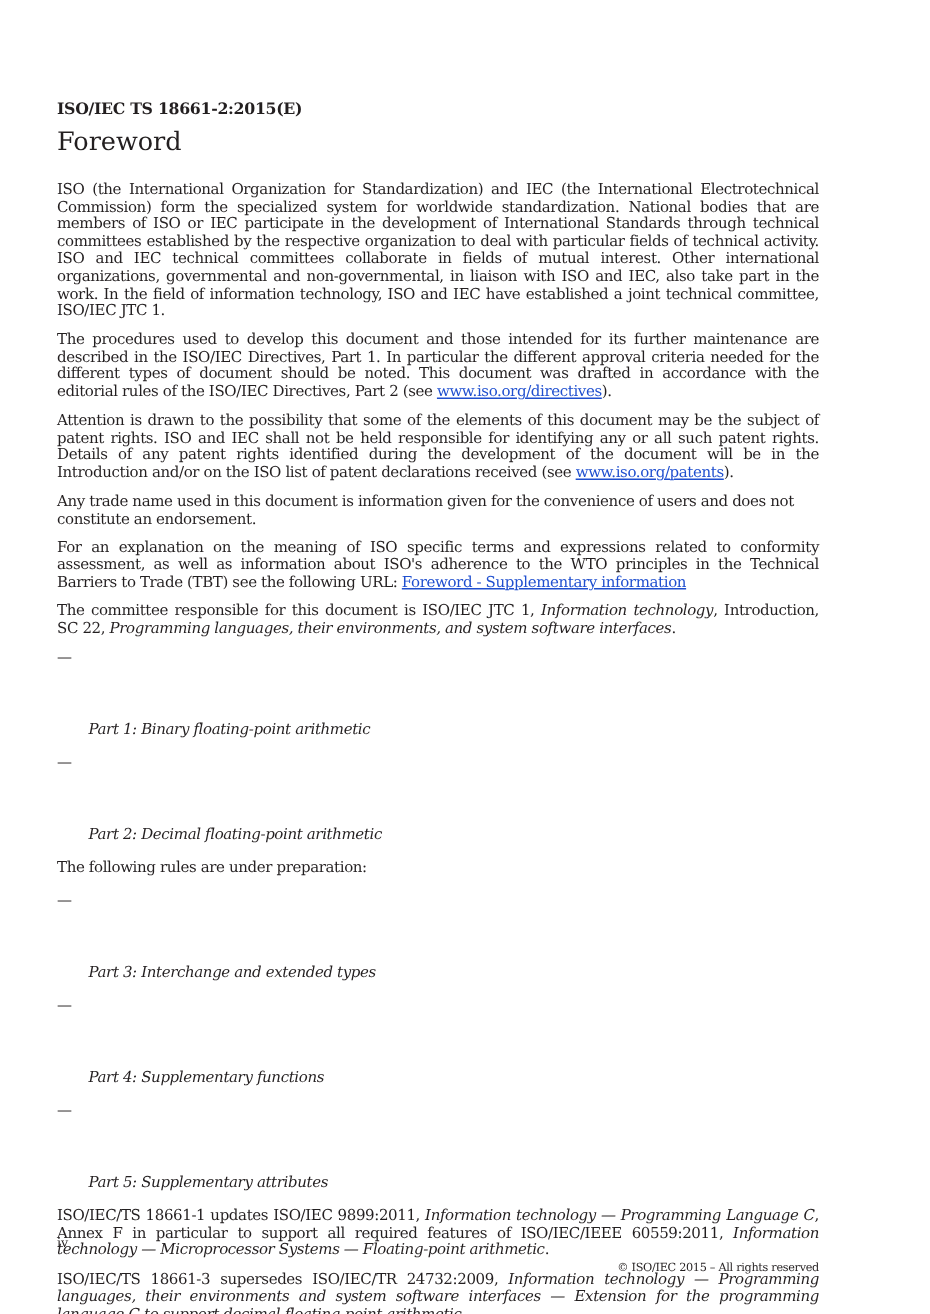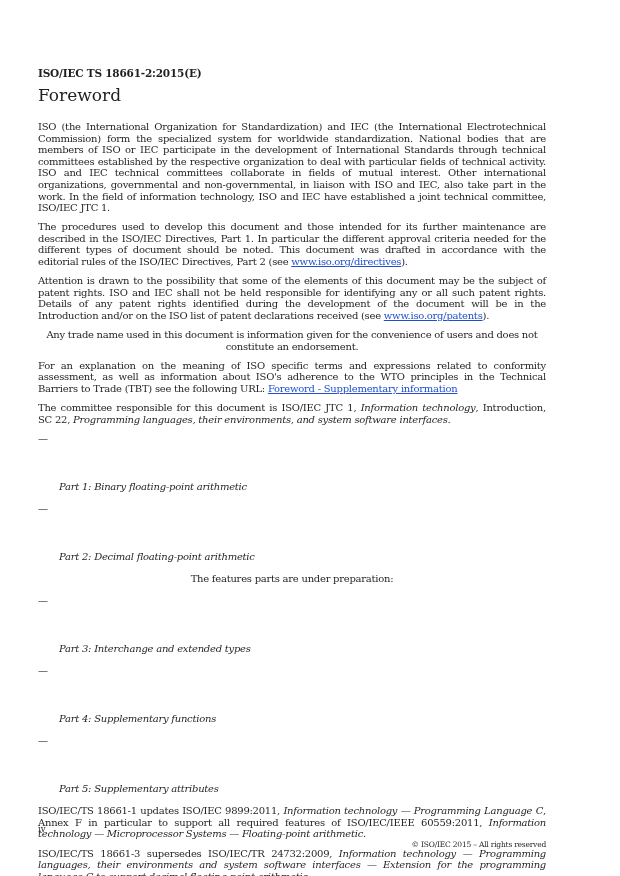--- a/index.html
+++ b/index.html
@@ -15,21 +15,21 @@
     }
     .title {
       position: absolute; top: 85px; left: 0;
       font-weight: normal; font-size: 17px; margin: 0;
     }
     .body {
       position: absolute; top: 121px; left: 0; width: 508px;
       font-size: 10px; line-height: 11.6px; letter-spacing: -0.25px;
     }
     .body p { margin: 0 0 7.5px 0; text-align: justify; }
-    .body p.nojust { text-align: center; }
+    .body p.nojust { text-align: left; }
     .body a { color: #1f4fcf; text-decoration: underline; }
     .body i { }
     .dash-item { display: flex; margin: 0 0 10.5px 0; }
     .dash-item .dash { width: 21px; flex: none; }
     .dash-item .txt { font-style: italic; margin-top: 48px; }
     .footer-left {
       position: absolute; top: 824px; left: 0; font-size: 8.5px;
     }
     .footer-right {
       position: absolute; top: 840px; right: 0; font-size: 7.5px; letter-spacing: -0.2px;
@@ -60,21 +60,21 @@
       <div class="dash-item">
         <span class="dash">—</span>
         <span class="txt">Part 1: Binary floating-point arithmetic</span>
       </div>
       <div class="dash-item">
         <span class="dash">—</span>
         <span class="txt">Part 2: Decimal floating-point arithmetic</span>
       </div>
     </div>
 
-    <p class="nojust" style="margin-bottom:10.5px">The features parts are under preparation:</p>
+    <p class="nojust" style="margin-bottom:10.5px">The following rules are under preparation:</p>
 
     <div>
       <div class="dash-item">
         <span class="dash">—</span>
         <span class="txt">Part 3: Interchange and extended types</span>
       </div>
       <div class="dash-item">
         <span class="dash">—</span>
         <span class="txt">Part 4: Supplementary functions</span>
       </div>

